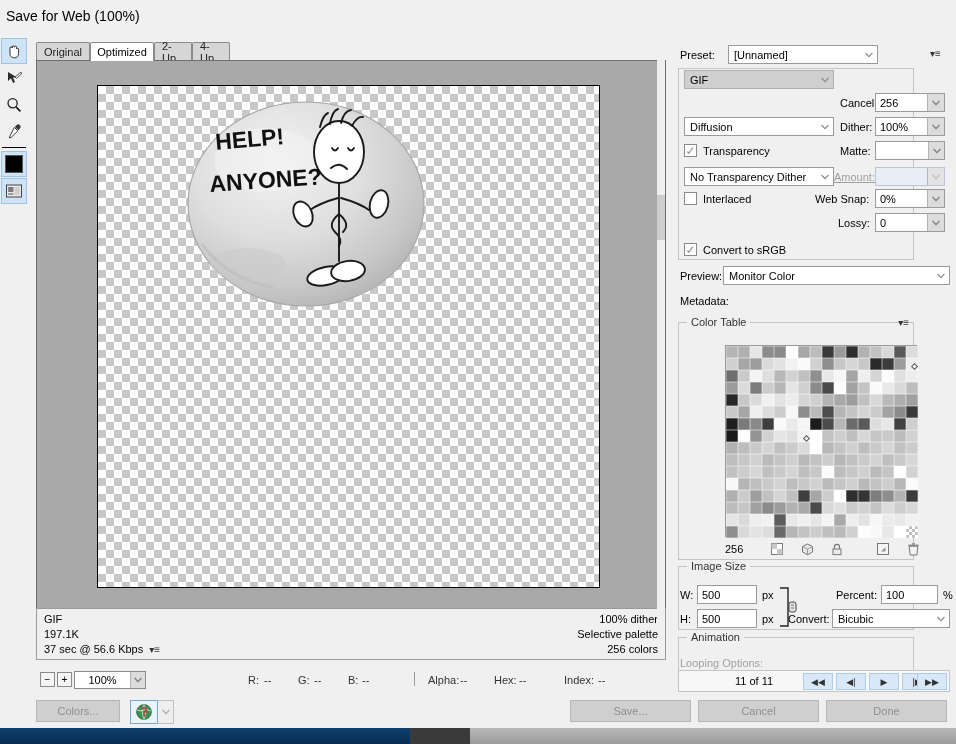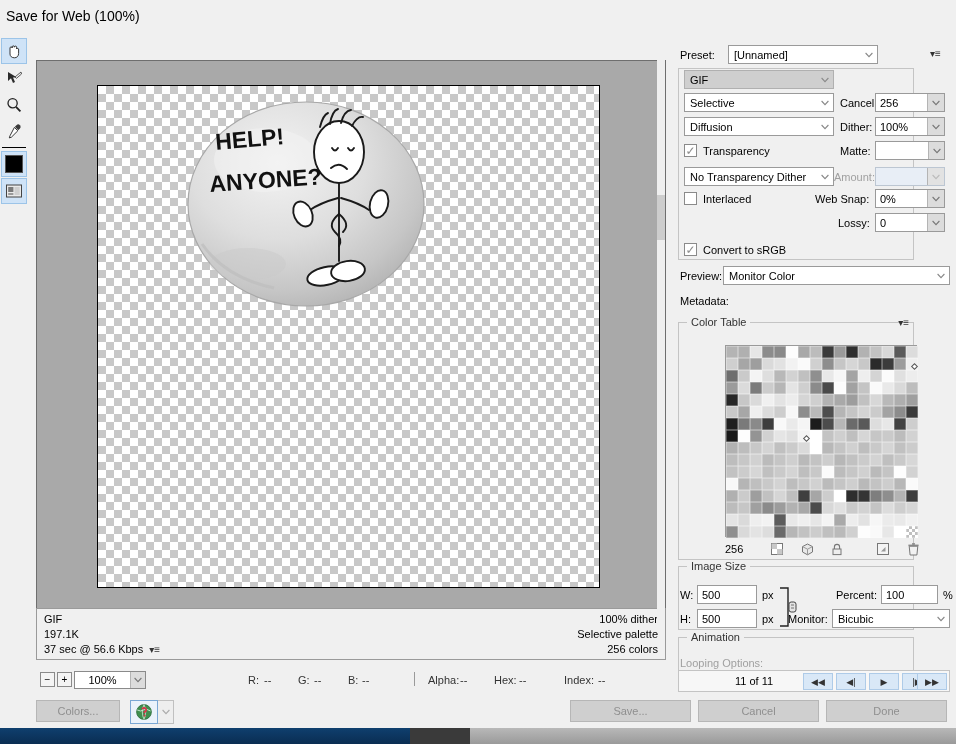--- a/index.html
+++ b/index.html
@@ -245,20 +245,26 @@
       <rect x="1.5" y="2" width="15" height="12" fill="#e9e9e9" stroke="#444" stroke-width="1"></rect>
       <rect x="3.2" y="4" width="5.2" height="5" fill="#7a7a7a"></rect>
       <rect x="9.5" y="4" width="5.2" height="8" fill="#cfcfcf"></rect>
       <rect x="3.2" y="10" width="5.2" height="2" fill="#9a9a9a"></rect>
     </svg>
   </div>
 </div>
 
 <div id="previewPane">
 
+  <div id="tabstrip">
+    <div class="tab" style="left:0px;   width:54px;">Original</div>
+    <div class="tab active" style="left:54px;  width:64px;">Optimized</div>
+    <div class="tab" style="left:118px; width:38px;">2-Up</div>
+    <div class="tab" style="left:156px; width:38px;">4-Up</div>
+  </div>
 
   <div id="canvasFrame">
     <div id="imageCanvas">
       <div id="bubbleWrap">
         <svg width="420" height="220" viewBox="0 0 420 220">
           <defs>
             <radialGradient id="bub" cx="38%" cy="30%" r="78%">
               <stop offset="0%" stop-color="#f3f3f3"></stop>
               <stop offset="48%" stop-color="#dedede"></stop>
               <stop offset="80%" stop-color="#c6c6c6"></stop>
@@ -360,28 +366,20 @@
 
   <div class="drop gray" style="left:12px;top:30px;width:150px;">
     <div class="txt">GIF</div>
     <div class="ar">
       <svg width="8" height="6" viewBox="0 0 8 6">
           <path d="M0.6 1 L4 4.6 L7.4 1" fill="none" stroke="#8a8a8a" stroke-width="1.1"></path>
         </svg>
     </div>
   </div>
 
-  <div class="drop" style="left:12px;top:53px;width:150px;">
-    <div class="txt">Selective</div>
-    <div class="ar">
-      <svg width="8" height="6" viewBox="0 0 8 6">
-          <path d="M0.6 1 L4 4.6 L7.4 1" fill="none" stroke="#888" stroke-width="1.1"></path>
-        </svg>
-    </div>
-  </div>
   <span class="lbl" style="position:absolute;left:168px;top:57px;">Cancel:</span>
   <div class="spin" style="left:203px;top:53px;width:70px;">
     <div class="txt">256</div>
     <div class="sb">
       <svg width="8" height="6" viewBox="0 0 8 6">
           <path d="M0.6 1 L4 4.6 L7.4 1" fill="none" stroke="#777" stroke-width="1.1"></path>
         </svg>
     </div>
   </div>
 
@@ -418,21 +416,21 @@
   </div>
 
   <div class="drop" style="left:12px;top:127px;width:150px;">
     <div class="txt">No Transparency Dither</div>
     <div class="ar">
       <svg width="8" height="6" viewBox="0 0 8 6">
           <path d="M0.6 1 L4 4.6 L7.4 1" fill="none" stroke="#888" stroke-width="1.1"></path>
         </svg>
     </div>
   </div>
-  <span class="lbl dim" style="position:absolute;left:162px;top:131px;">Amount:</span>
+  <span class="lbl dim" style="position:absolute;left:162px;top:131px;text-decoration:underline;">Amount:</span>
   <div class="spin dis" style="left:203px;top:127px;width:70px;">
     <div class="txt"></div>
     <div class="sb">
       <svg width="8" height="6" viewBox="0 0 8 6">
           <path d="M0.6 1 L4 4.6 L7.4 1" fill="none" stroke="#bbb" stroke-width="1.1"></path>
         </svg>
     </div>
   </div>
 
   <div class="chk" style="left:12px;top:152px;"></div>
@@ -796,21 +794,21 @@
       <path d="M1 2 L9 2 L9 40 L1 40" fill="none" stroke="#222" stroke-width="1.4"></path>
       <rect x="10" y="16" width="7" height="10" rx="2.2" fill="#e4e4e4" stroke="#444" stroke-width="1"></rect>
       <path d="M12 19 L15 19 M12 22 L15 22" stroke="#666" stroke-width="0.9"></path>
     </svg>
   </div>
   <span class="lbl" style="position:absolute;left:164px;top:549px;">Percent:</span>
   <div class="fld" style="left:209px;top:545px;width:57px;">
     <span class="txt">100</span>
   </div>
   <span class="lbl" style="position:absolute;left:271px;top:549px;">%</span>
-  <span class="lbl" style="position:absolute;left:116px;top:573px;">Monitor:</span>
+  <span class="lbl" style="position:absolute;left:116px;top:573px;">Convert:</span>
   <div class="drop" style="left:160px;top:569px;width:118px;">
     <div class="txt">Bicubic</div>
     <div class="ar">
       <svg width="8" height="6" viewBox="0 0 8 6">
           <path d="M0.6 1 L4 4.6 L7.4 1" fill="none" stroke="#888" stroke-width="1.1"></path>
         </svg>
     </div>
   </div>
 
   <div class="grp" style="top:597px;height:40px;">

